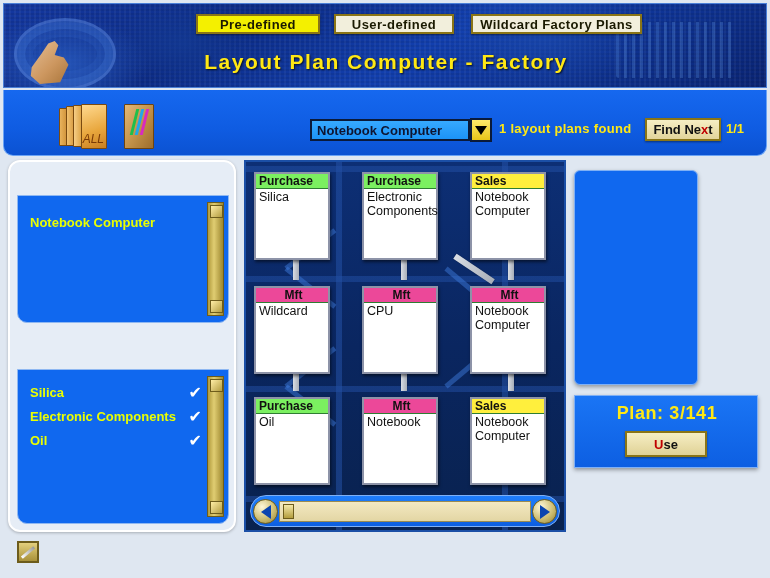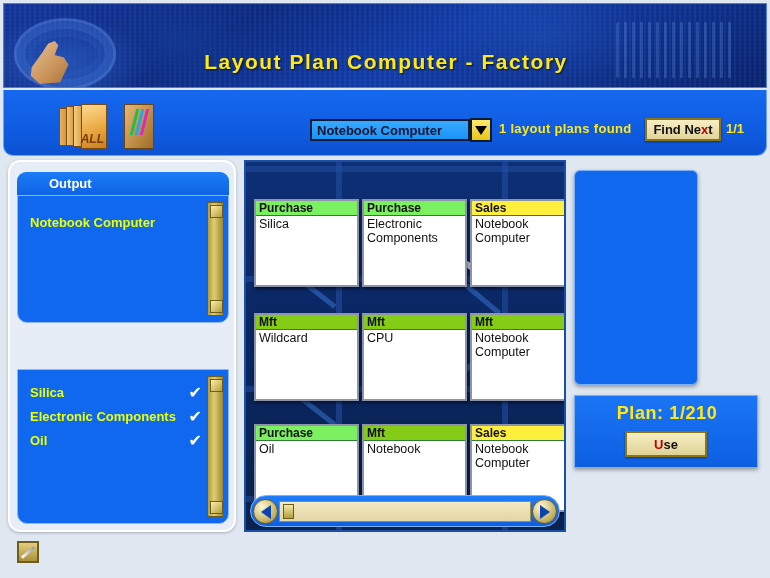--- a/index.html
+++ b/index.html
@@ -71,21 +71,21 @@
     border:1px solid #6aa3f5;border-top:none;
     border-radius:0 0 10px 10px;
     box-sizing:border-box;
   }
   .bookstack{position:absolute;left:55px;top:14px;width:48px;height:45px;cursor:pointer;}
   .bookstack i{position:absolute;display:block;border:1px solid #7a4a10;border-radius:1px;}
   .bk1{left:0;top:4px;width:9px;height:36px;background:linear-gradient(90deg,#e9b35c,#c8882f);}
   .bk2{left:7px;top:2px;width:9px;height:38px;background:linear-gradient(90deg,#f2c271,#cf8f34);}
   .bk3{left:14px;top:1px;width:10px;height:40px;background:linear-gradient(90deg,#f6cd86,#d5952f);}
   .bk4{left:22px;top:0px;width:24px;height:43px;background:linear-gradient(160deg,#ffd98f,#e8a63c 60%,#c97f22);}
-  .bk4 span{position:absolute;right:2px;bottom:2px;font-size:12px;font-weight:bold;color:#7a3a06;font-family:"Liberation Sans",sans-serif;margin-left:48px;}
+  .bk4 span{position:absolute;right:2px;bottom:2px;font-size:12px;font-weight:normal;color:#7a3a06;font-family:"Liberation Sans",sans-serif;margin-left:48px;}
   .bookone{position:absolute;left:120px;top:14px;width:30px;height:45px;cursor:pointer;}
   .bookone .cov{position:absolute;left:0;top:0;width:28px;height:43px;border:1px solid #6d4410;border-radius:1px;
     background:linear-gradient(120deg,#e3b877,#c08f46 55%,#9c6d2c);}
   .bookone .m1,.bookone .m2,.bookone .m3{position:absolute;width:3px;height:26px;top:5px;transform:skewX(-14deg);}
   .bookone .m1{left:9px;background:#1fbf4a;}
   .bookone .m2{left:14px;background:#21a8e8;}
   .bookone .m3{left:19px;background:#d92ac0;}
 
   .combo{
     position:absolute;left:310px;top:119px;width:160px;height:22px;
@@ -169,31 +169,30 @@
     background:
       linear-gradient(90deg, rgba(35,80,165,.55) 0 6px, rgba(0,0,0,0) 6px) 90px 0/166px 100% repeat-x,
       linear-gradient(0deg, rgba(35,80,165,.5) 0 6px, rgba(0,0,0,0) 6px) 0 120px/100% 110px repeat-y,
       linear-gradient(180deg,#0d2f75 0%,#0a2660 50%,#09224f 100%);
     border:2px solid #1b4fa6;box-sizing:border-box;overflow:hidden;
   }
   .gdiag{position:absolute;background:rgba(60,120,215,.5);height:5px;transform-origin:left center;}
   .conn{position:absolute;width:6px;background:linear-gradient(90deg,#d9dde4,#a8aeb8);box-shadow:0 0 1px rgba(0,0,0,.5);}
 
   .card{
-    position:absolute;width:105px;height:88px;
+    position:absolute;width:76px;height:88px;
     background:#ffffff;border:2px solid #8d93a8;box-sizing:border-box;
     box-shadow:1px 2px 3px rgba(0,0,0,.55);
-    margin-top:27px;
   }
   .card .chd{
     height:15px;line-height:15px;font-size:12px;font-weight:bold;color:#111;
     padding-left:3px;border-bottom:1px solid #2e7d32;box-sizing:border-box;
   }
   .card .chd.purchase{background:#7bf060;}
-  .card .chd.mft{background:#84cc16;}
+  .card .chd.mft{background:#ec4899;text-align:center;}
   .card .chd.sales{background:#ffef3d;}
   .card .cbody{padding:1px 3px;font-size:12.5px;color:#111;line-height:14px;}
 
   .hscroll{
     position:absolute;left:250px;top:495px;width:310px;height:32px;
     background:linear-gradient(180deg,#1f7dfa,#0d5fe0);
     border:1px solid #7fb0f5;border-radius:16px;box-sizing:border-box;
   }
   .hscroll .track{
     position:absolute;left:28px;right:28px;top:5px;height:21px;
@@ -253,20 +252,25 @@
 </head>
 <body>
 
 <div id="app">
 
   <div class="banner">
     <div class="dial"></div>
     <div class="hand"></div>
     <div class="chip"></div>
 
+    <div class="tabs">
+      <div class="tab active" id="tab0">Pre-defined</div>
+      <div class="tab" id="tab1">User-defined</div>
+      <div class="tab" id="tab2">Wildcard Factory Plans</div>
+    </div>
 
     <div class="banner-title">Layout Plan Computer - Factory</div>
   </div>
 
   <div class="toolbar">
     <div class="bookstack">
       <i class="bk1"></i>
         <i class="bk2"></i>
         <i class="bk3"></i>
       <i class="bk4">
@@ -290,23 +294,20 @@
 
   <div class="findnext">
     <span>Find Ne</span>
       <span class="acc">x</span>
       <span>t</span>
   </div>
   <div class="pagecount">1/1</div>
 
   <div class="lpanel">
 
-    <div class="sect-head" id="outHead">
-      <span class="l">Output</span>
-    </div>
     <div class="sect-body" id="outBody">
       <div style="padding-top:14px;">
         <div class="listrow">
           <span>Notebook Computer</span>
         </div>
       </div>
       <div class="vscroll">
         <div class="cap t"></div>
         <div class="cap b"></div>
       </div>
@@ -402,21 +403,21 @@
       <div class="thumb"></div>
     </div>
     <div class="arrbtn r">
         <div class="tri"></div>
       </div>
   </div>
 
   <div class="preview"></div>
 
   <div class="planbox">
-    <div class="ptxt">Plan:  1/210</div>
+    <div class="ptxt">Plan:  3/141</div>
     <div class="usebtn">
       <span class="acc">U</span>
         <span>se</span>
     </div>
   </div>
 
 
 </div>
 
 </body></html>

